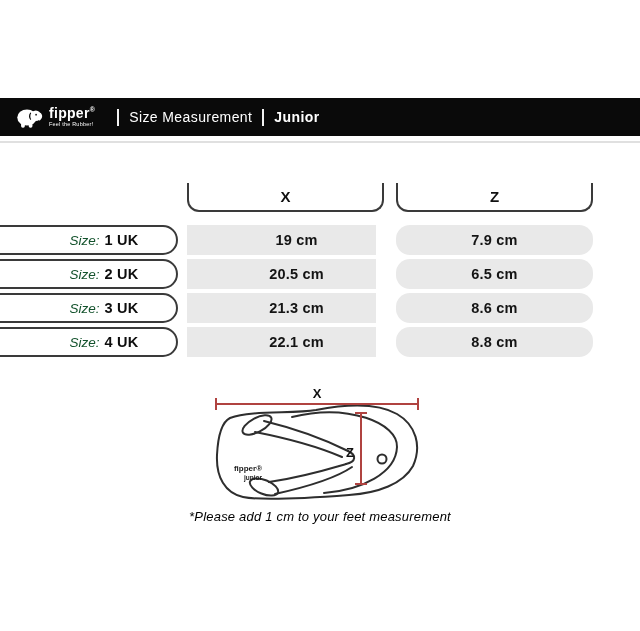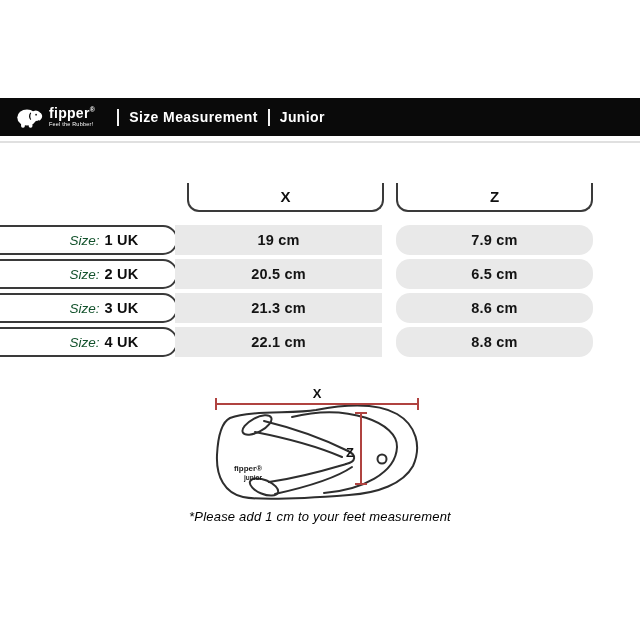--- a/index.html
+++ b/index.html
@@ -9,41 +9,41 @@
   .topbar{position:absolute;top:98px;left:0;right:0;height:38px;background:#0a0a0a;
           display:flex;align-items:center;padding-left:16px;box-sizing:border-box;color:#fff;}
   .brand{display:flex;align-items:center;}
   .brand svg{width:27px;height:23px;display:block;}
   .brand-text{margin-left:6px;display:flex;flex-direction:column;line-height:1;}
   .brand-name{font-weight:700;font-size:14px;letter-spacing:.3px;}
   .brand-name sup{font-size:7px;}
   .brand-tag{font-size:5.5px;margin-top:2px;letter-spacing:.2px;}
   .bar-sep{width:2px;height:17px;background:#fff;opacity:.95;}
   .sep1{margin-left:22px;}
-  .bar-title{font-size:14px;font-weight:700;letter-spacing:.4px;padding:0 10px;text-align:center;}
+  .bar-title{font-size:14px;font-weight:400;letter-spacing:.4px;padding:0 10px;text-align:center;}
   .bar-cat{font-size:14px;font-weight:700;letter-spacing:.4px;padding-left:10px;}
   .divider{position:absolute;top:141px;left:0;right:0;height:2px;background:#e0e0e0;}
   
   .colhead{position:absolute;top:183px;height:29px;border:2px solid #3a3a3a;border-top:none;
            border-radius:0 0 12px 12px;background:#fff;display:flex;align-items:center;
            justify-content:center;font-weight:700;font-size:15px;box-sizing:border-box;}
   .colhead-x{left:187px;width:197px;}
   .colhead-z{left:396px;width:197px;}
   .t-row{position:absolute;left:0;right:0;height:30px;}
   .r0{top:225px}.r1{top:259px}.r2{top:293px}.r3{top:327px}
   .size-pill{position:absolute;left:-28px;width:206px;height:30px;border:2px solid #3a3a3a;
              border-radius:16px;background:#fff;box-sizing:border-box;display:flex;
              align-items:center;justify-content:center;padding-left:58px;overflow:hidden;}
   .size-pill::after{content:'';position:absolute;left:24px;top:-3px;bottom:-3px;width:62px;
              background:linear-gradient(to right,#ffffff 25%,rgba(255,255,255,0));}
   .size-prefix{font-style:italic;color:#14532d;font-size:13.5px;margin-right:5px;}
   .size-val{font-weight:700;font-size:14.5px;color:#0d0d0d;letter-spacing:.2px;}
   .cell{position:absolute;top:0;height:30px;background:#e9e9e9;display:flex;align-items:center;
         justify-content:center;font-weight:700;font-size:14.5px;color:#141414;letter-spacing:.2px;}
-  .cell-x{left:175px;width:207px;}
+  .cell-x{left:187px;width:159px;padding-left:30px;}
   .cell-z{left:396px;width:197px;border-radius:14px;}
   
   .diagram{position:absolute;left:200px;top:385px;width:240px;height:150px;}
   
   .footnote{position:absolute;top:509px;left:0;right:0;text-align:center;font-style:italic;
             font-size:13px;color:#000000;letter-spacing:.2px;}
 </style>
 </head>
 <body>
 

